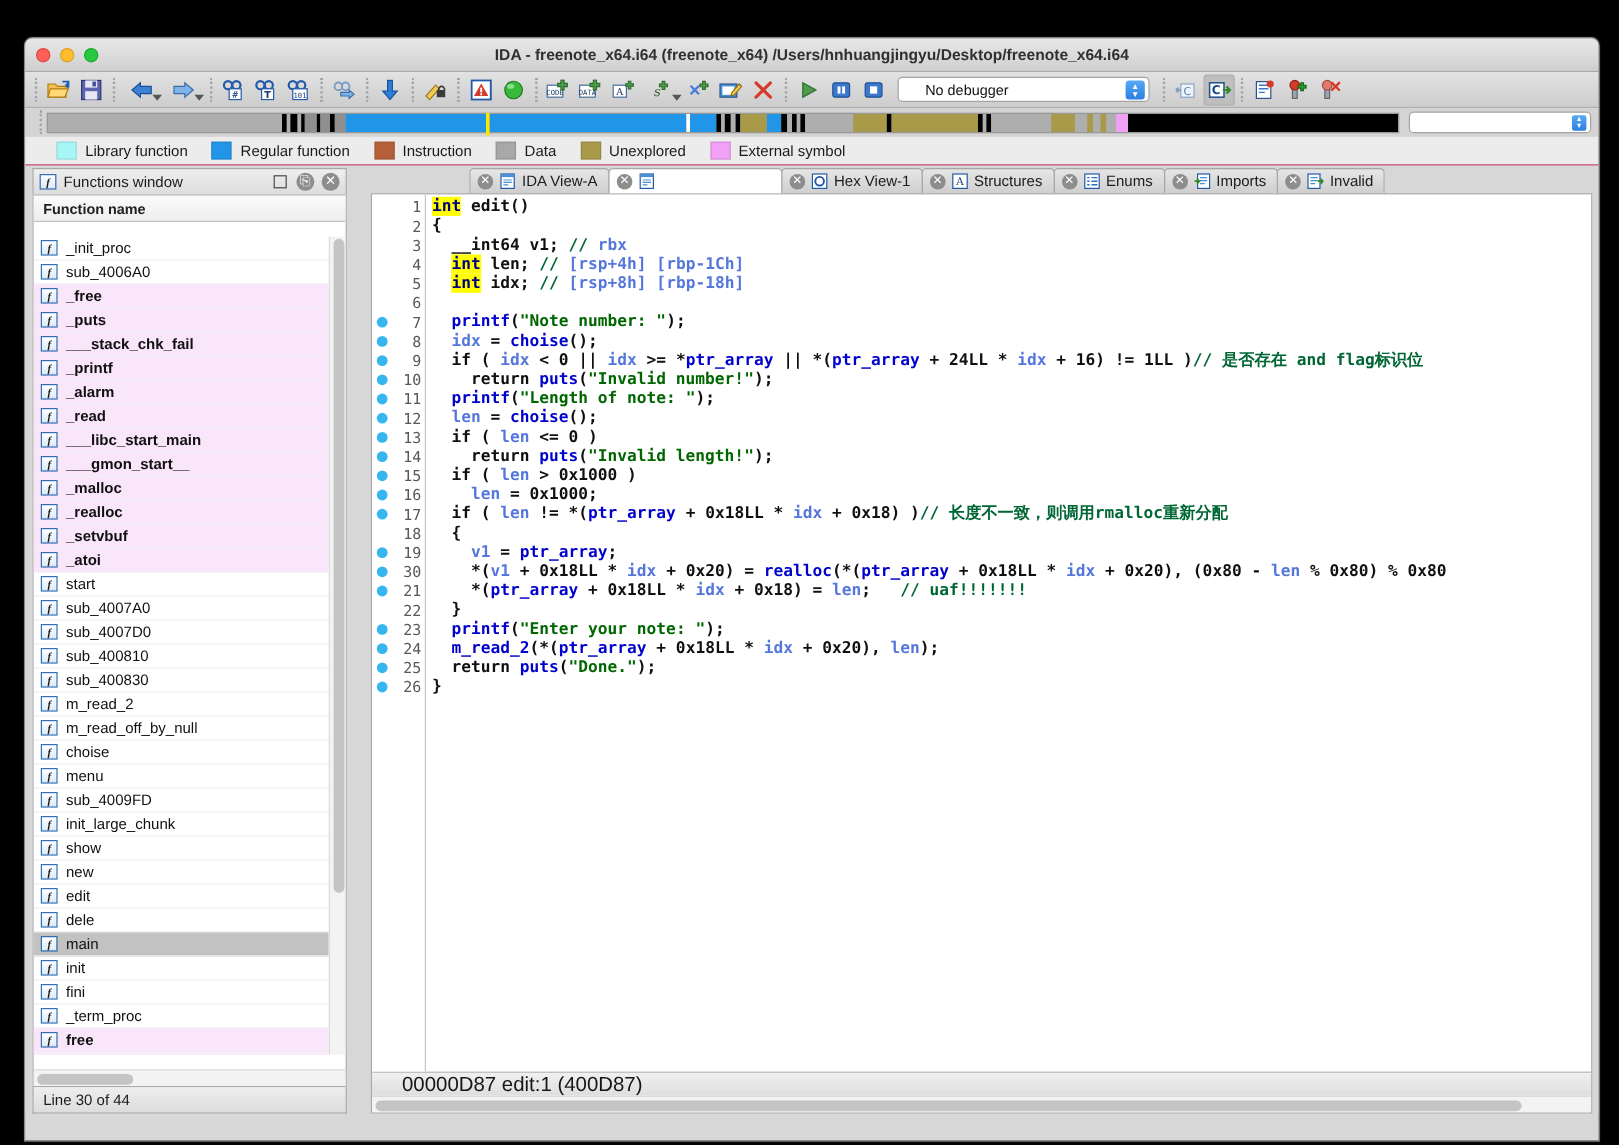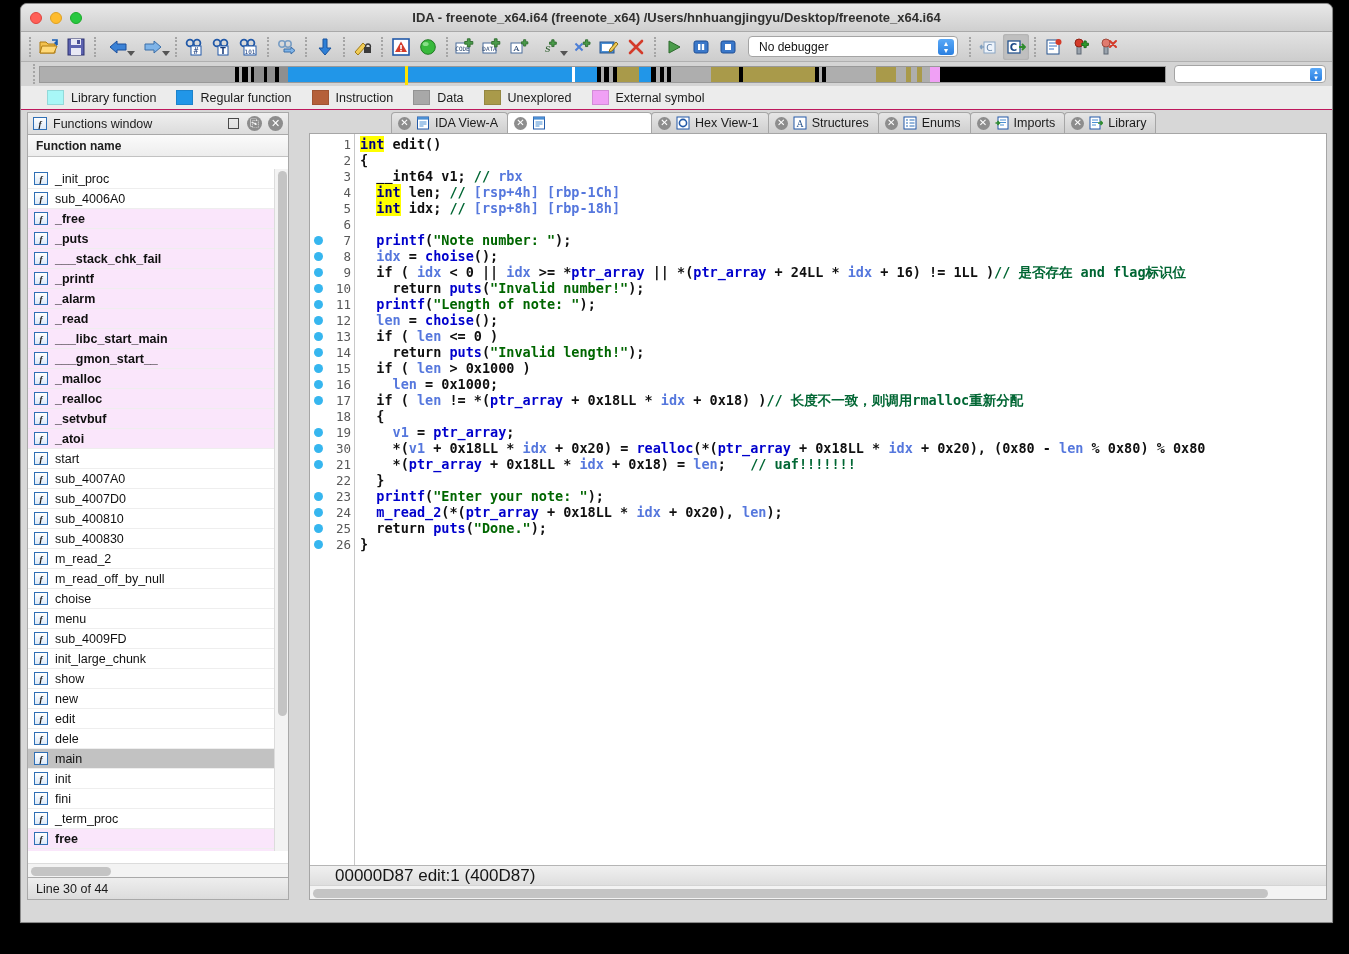--- a/index.html
+++ b/index.html
@@ -11,21 +11,21 @@
   #screen {
     position: relative;
     width: 1349px; height: 954px;
     background: #000000;
     overflow: hidden;
   }
 
   
   #window {
     position: absolute;
-    left: 20px; top: 3px;
+    left: 20px; top: 31px;
     width: 1313px; height: 920px;
     background: #d8d8d8;
     border-radius: 7px 7px 0 0;
     box-shadow: 0 0 1px #555;
     overflow: hidden;
     border: 1px solid #8a8a8a;
   }
 
   
   #titlebar {
@@ -79,21 +79,21 @@
   }
   .tb-wide { width: 34px; }
 
   
   #dbg-combo {
     width: 210px; height: 21px;
     background: #fff;
     border: 1px solid #a4a4a4;
     border-radius: 4px;
     display: flex; align-items: center;
-    padding-left: 10px;
+    padding-left: 22px;
     font-size: 12px; color: #111;
     margin: 0 6px;
     position: relative;
   }
   #dbg-stepper {
     position: absolute; right: 3px; top: 2px;
     width: 16px; height: 16px; border-radius: 3px;
     background: linear-gradient(#5aa9f8, #2a7fe0);
     color: #fff; font-size: 8px;
     display: flex; flex-direction: column;
@@ -861,21 +861,21 @@
                 </svg></span>
               <span>Imports</span>
             </div>
             <div class="tab">
               <span class="tab-close">✕</span>
               <span class="tab-ico"><svg width="14" height="14" viewBox="0 0 14 14">
                   <rect x="1" y="1" width="10" height="12" fill="#fff" stroke="#2259a8"></rect>
                   <path d="M3 4 h6 M3 6.5 h6 M3 9 h4" stroke="#4b8fd4" stroke-width="1"></path>
                   <path d="M9 7 h4.5 M11.5 5 l2 2 l-2 2" stroke="#2d8b2d" stroke-width="1.5" fill="none"></path>
                 </svg></span>
-              <span>Library</span>
+              <span>Invalid</span>
             </div>
           </div>
         <div id="codearea">
           <div id="code-scroll">
             <div id="gutter">
                 <div class="g-row">
                   <span>1</span>
                 </div>
                 <div class="g-row">
                   <span>2</span>

